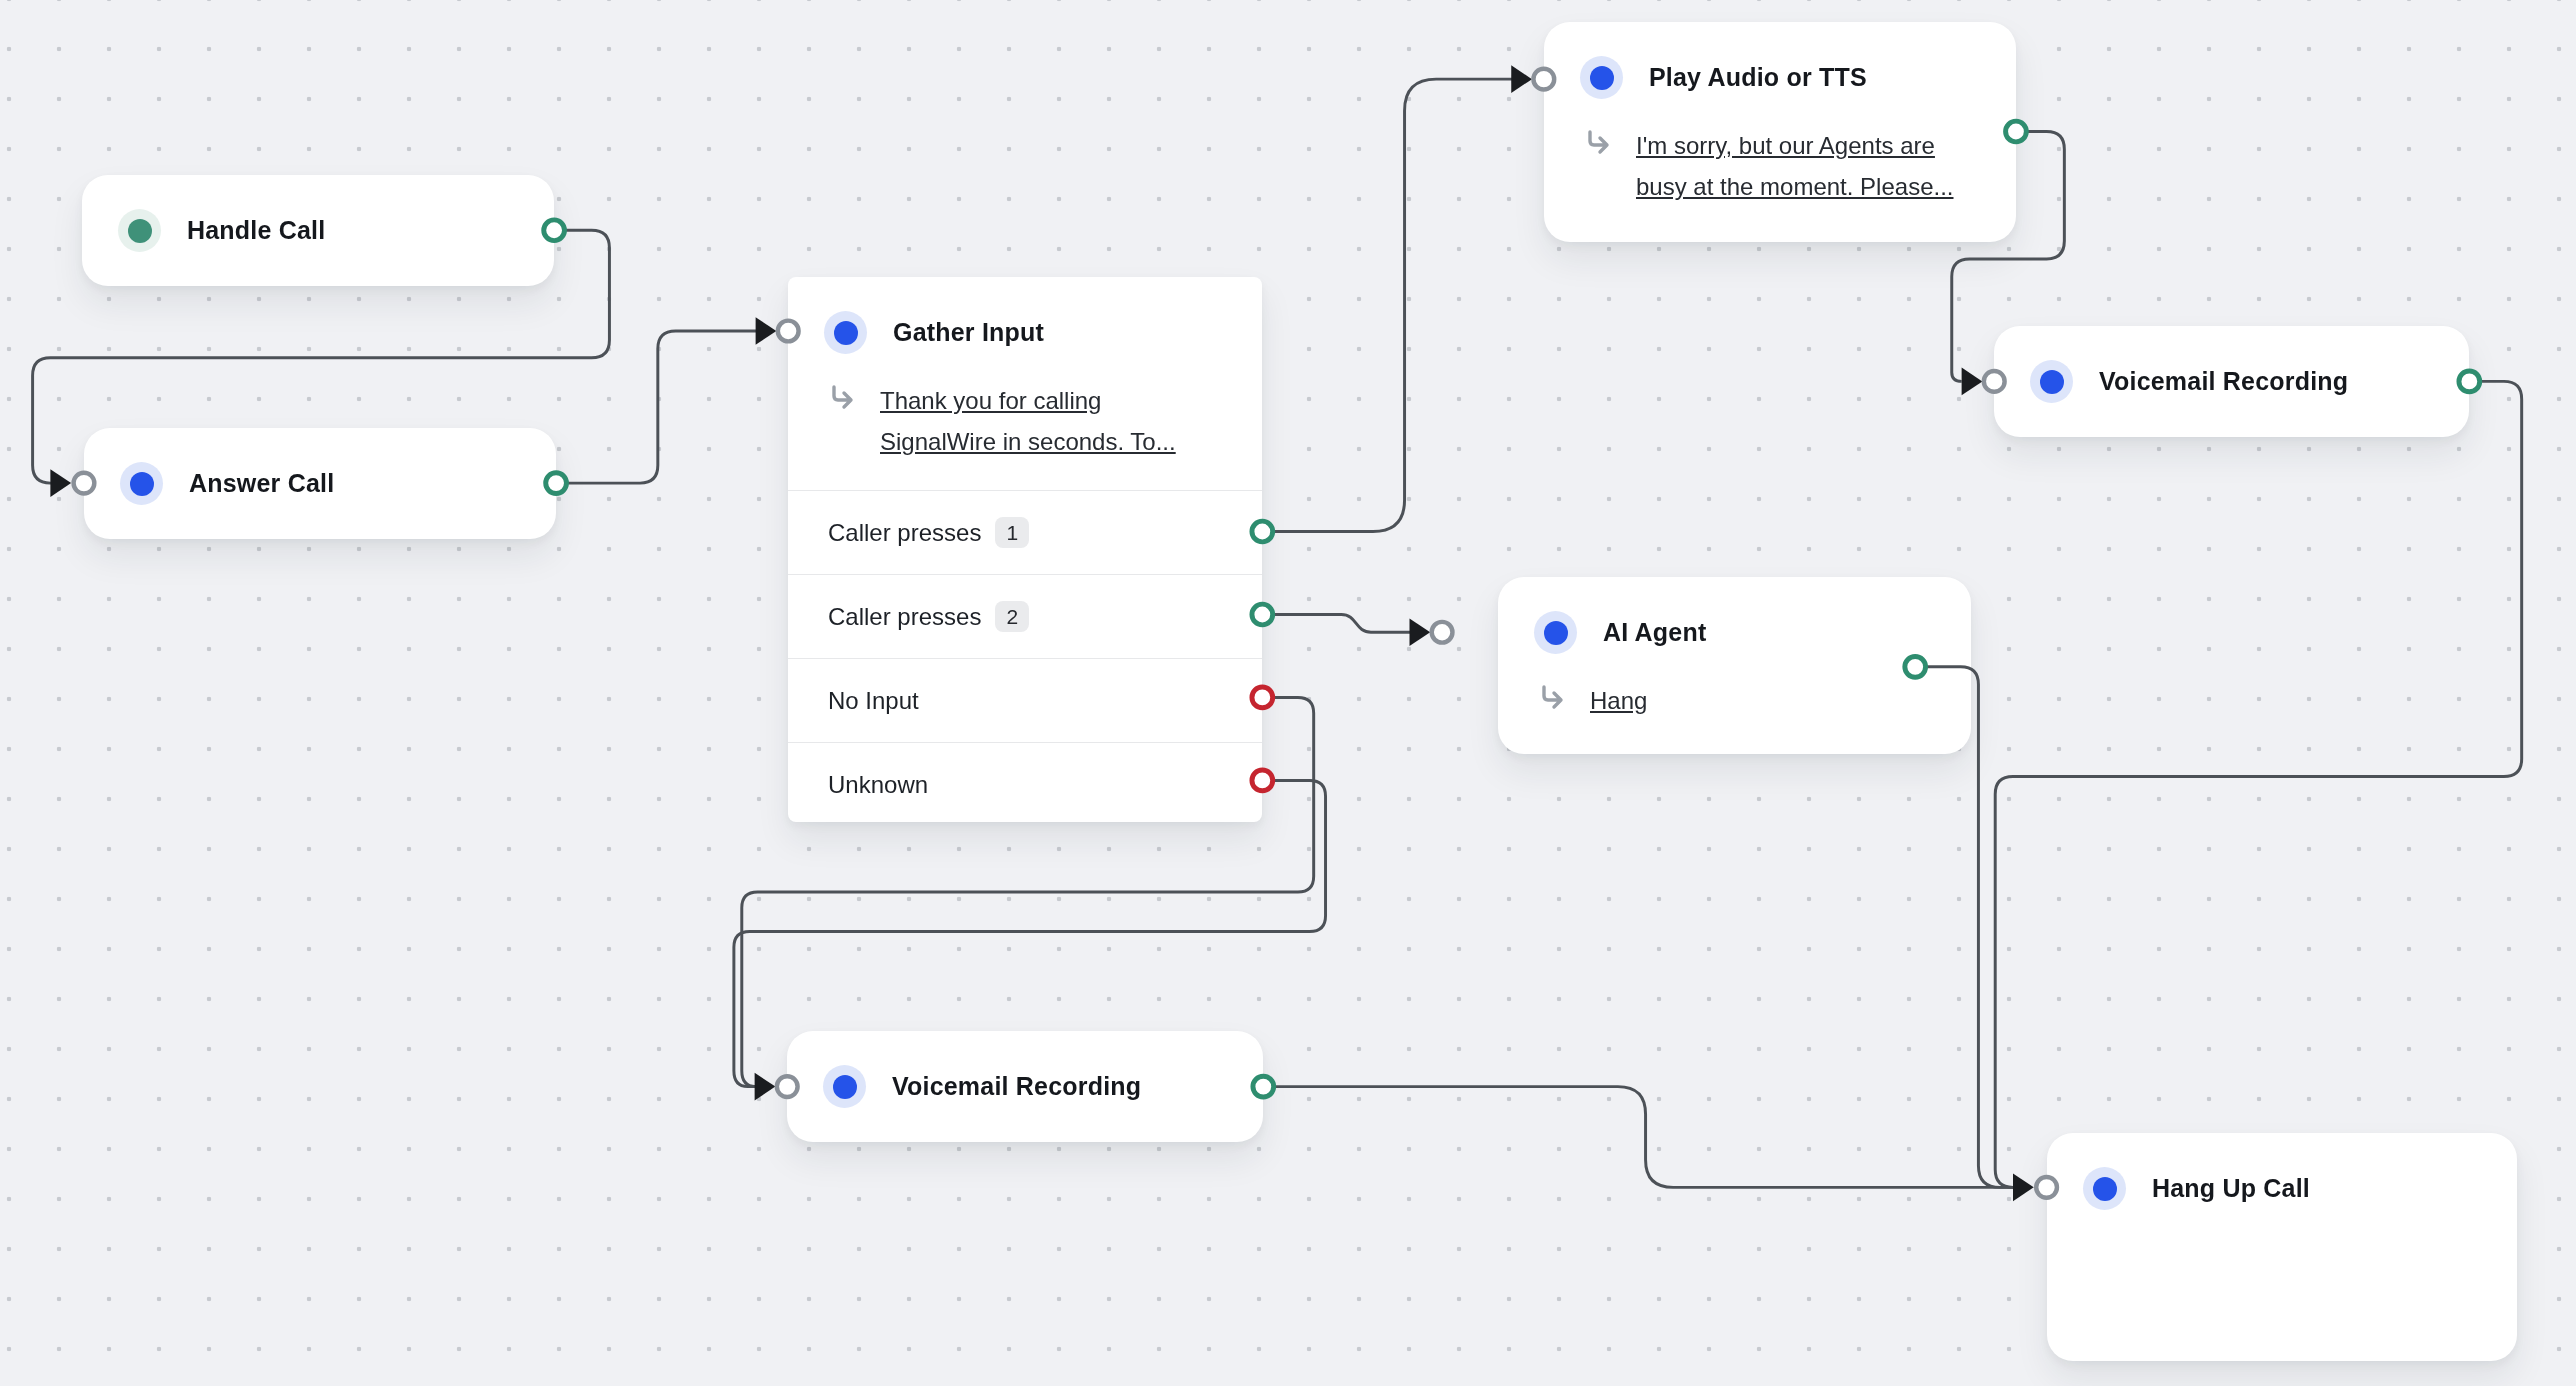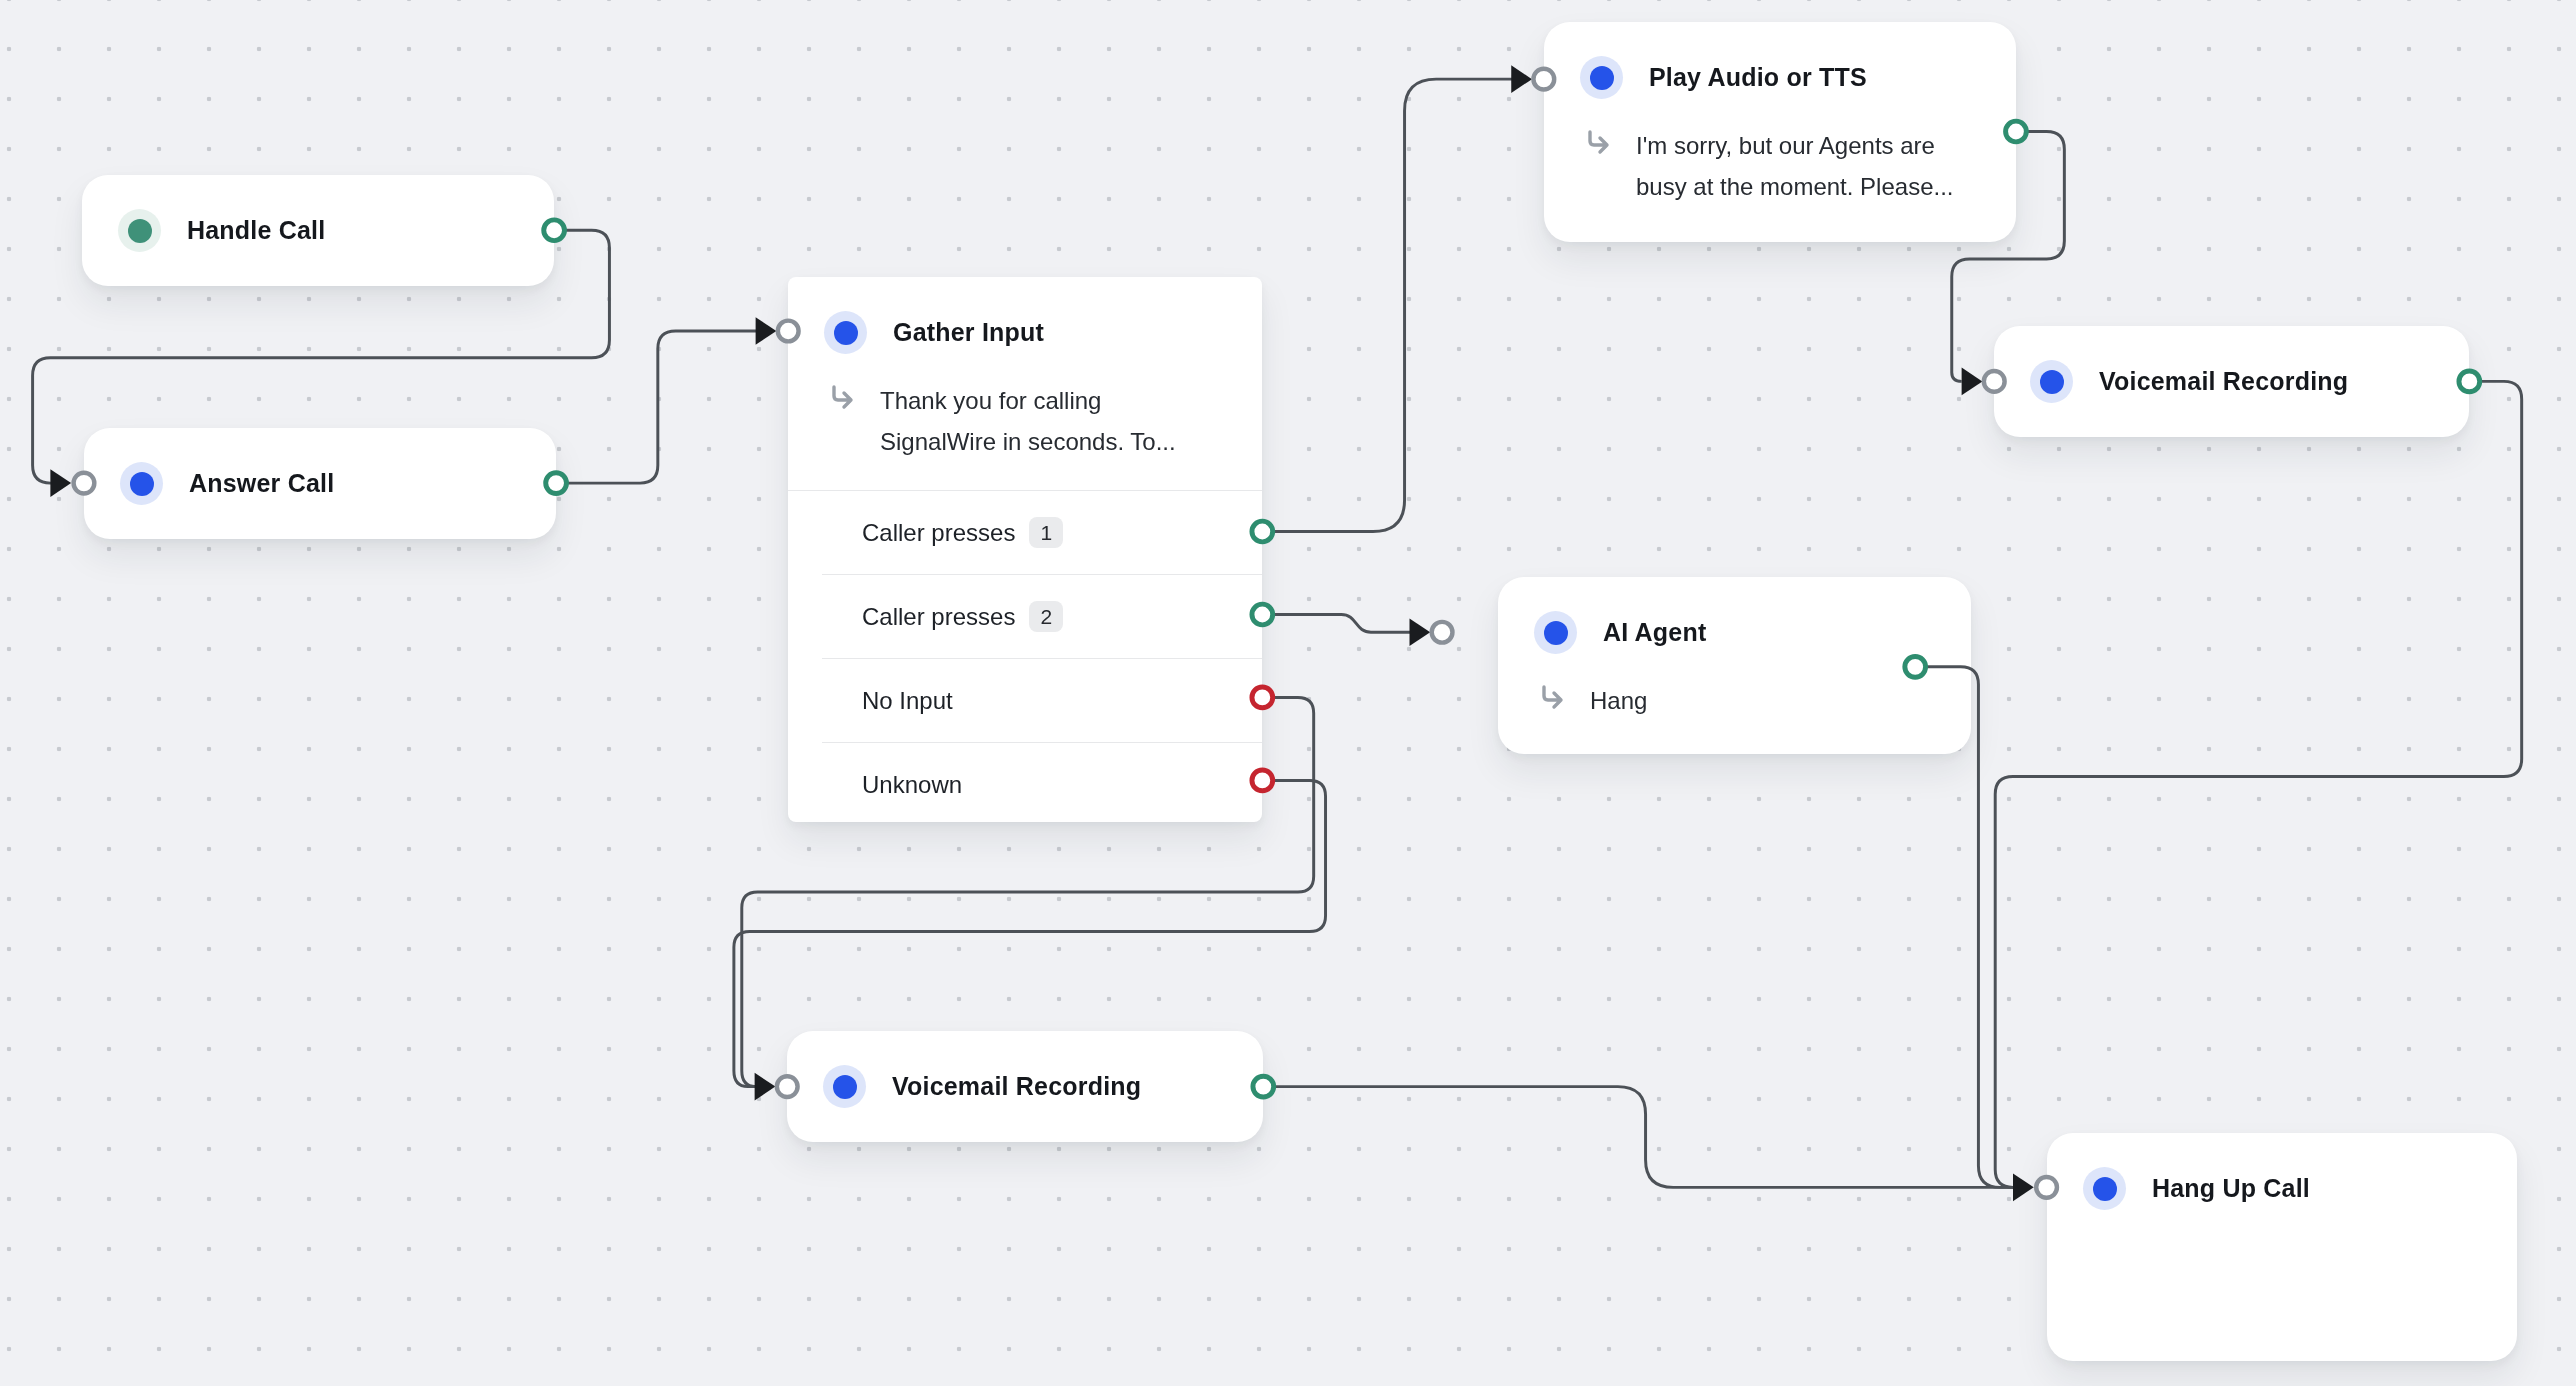--- a/index.html
+++ b/index.html
@@ -19,23 +19,23 @@
   .node-header{height:111px;display:flex;align-items:center;padding:0 36px;gap:26px;}
   .node-icon{width:43px;height:43px;border-radius:50%;flex:0 0 auto;display:flex;align-items:center;justify-content:center;}
   .node-icon.blue{background:#dde5fa;}
   .node-icon.green{background:#e7f1ed;}
   .node-icon .dot{width:24px;height:24px;border-radius:50%;display:block;}
   .node-icon.blue .dot{background:#2553e9;}
   .node-icon.green .dot{background:#3f9179;}
   .node-title{font-size:25px;font-weight:700;color:#15181d;letter-spacing:0.2px;white-space:nowrap;}
   .node-sub{display:flex;align-items:flex-start;gap:22px;padding-left:40px;margin-top:-8px;}
   .sub-arrow{flex:0 0 auto;margin-top:4px;}
-  .node-sub-text{font-size:24px;line-height:41px;color:#272b31;width:326px;}
+  .node-sub-text{font-size:24px;line-height:41px;color:#272b31;width:326px;text-decoration:underline;}
   .node-rows{position:absolute;left:0;top:213px;right:0;border-top:1px solid #e7e8ea;}
-  .node-row{height:83px;display:flex;align-items:center;padding:0 40px;gap:14px;margin-left:34px;}
+  .node-row{height:83px;display:flex;align-items:center;padding:0 40px;gap:14px;}
   .node-row + .node-row{border-top:1px solid #e7e8ea;}
   .row-label{font-size:24px;color:#1d2127;}
   .row-badge{
     background:#eaebed;border-radius:8px;min-width:18px;height:31px;
     display:inline-flex;align-items:center;justify-content:center;
     padding:0 8px;font-size:21px;color:#26292e;
   }
 </style>
 </head>
 <body>

